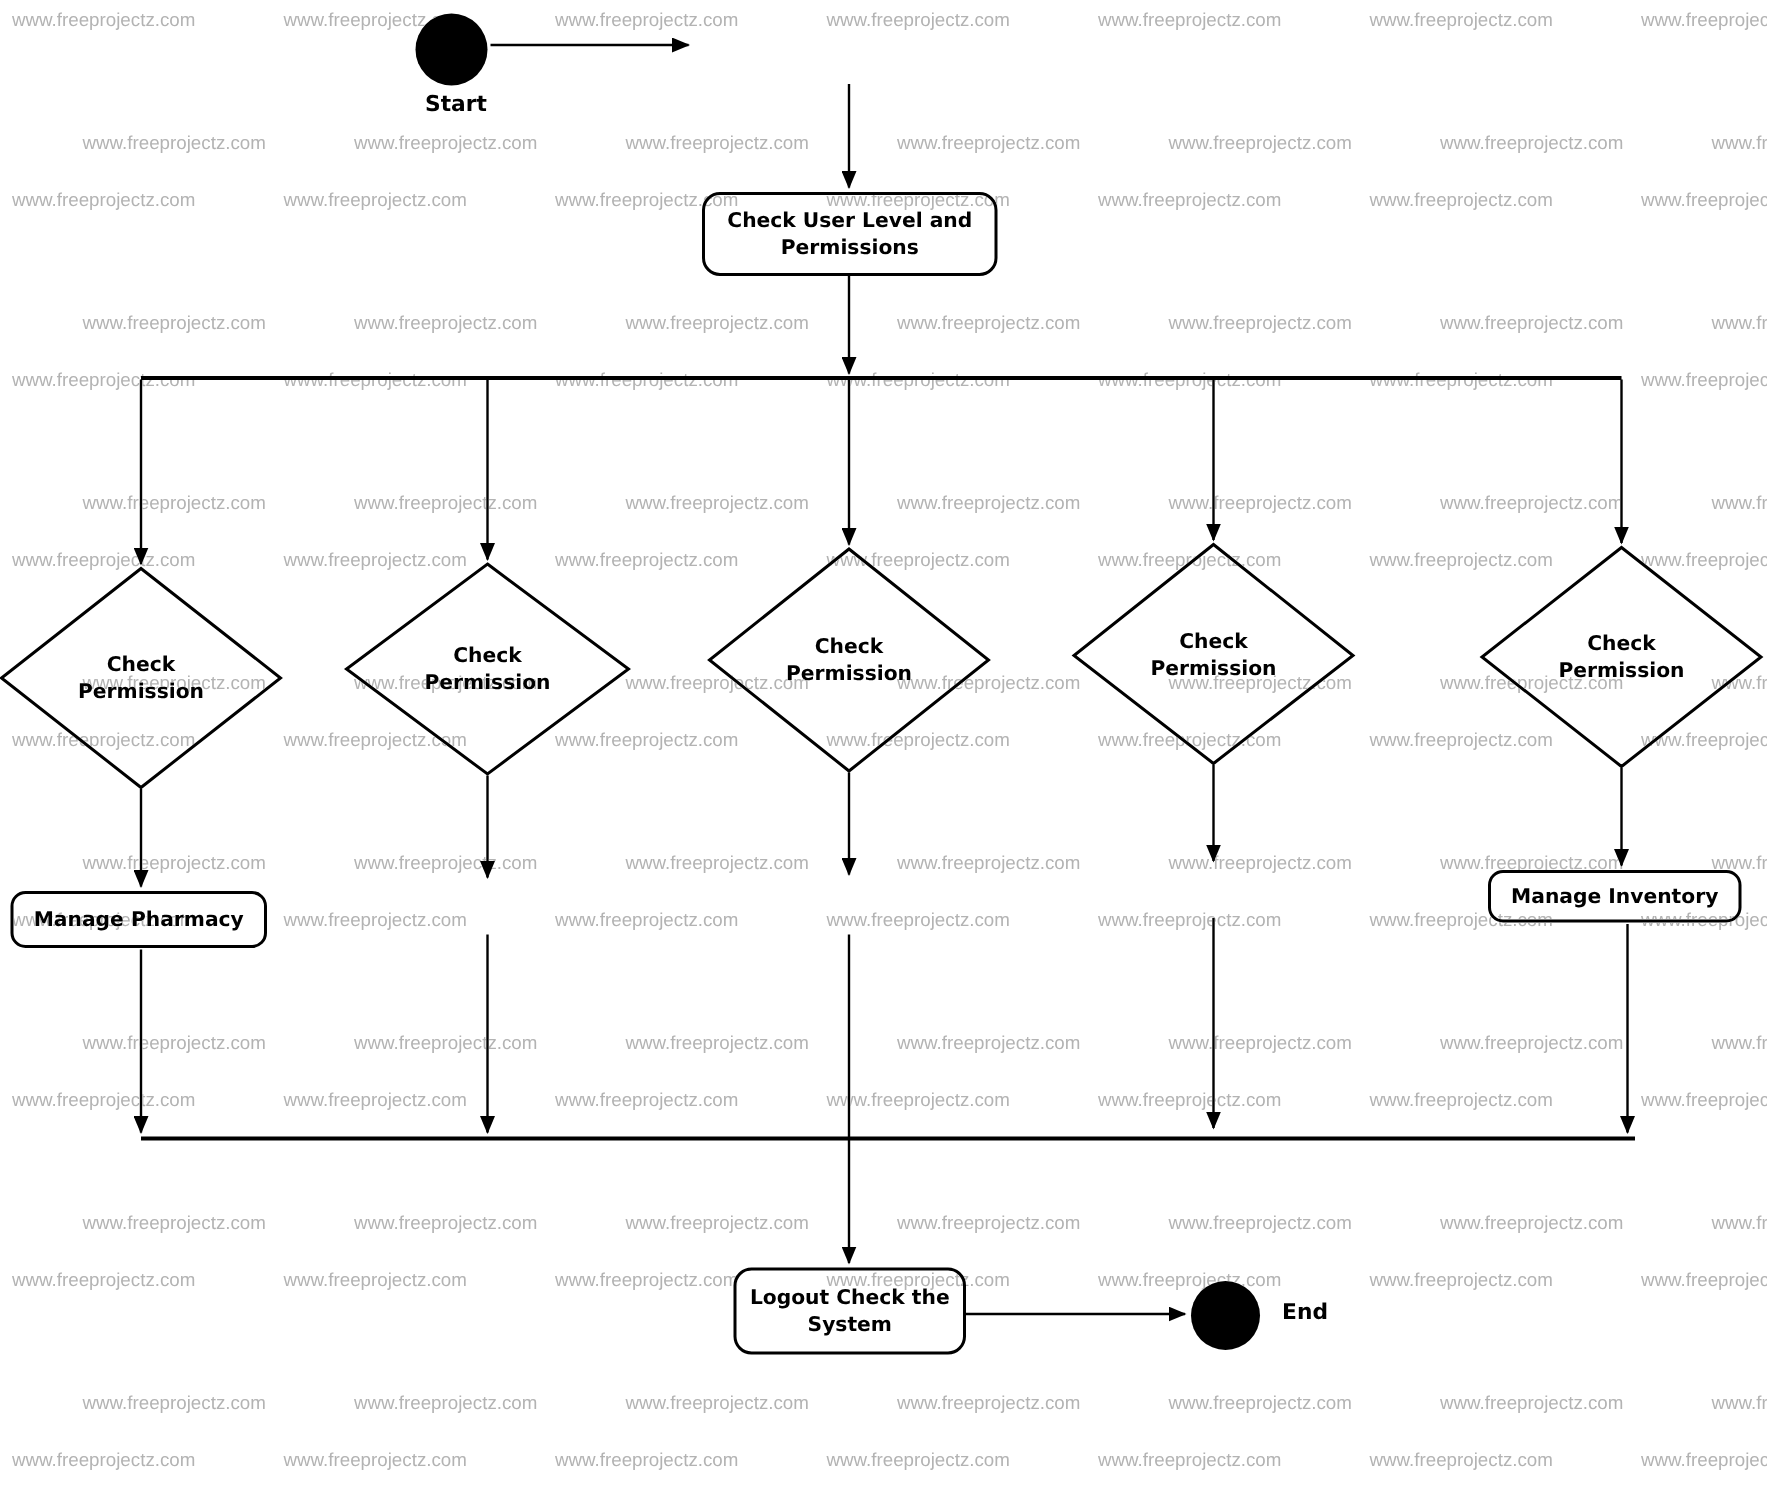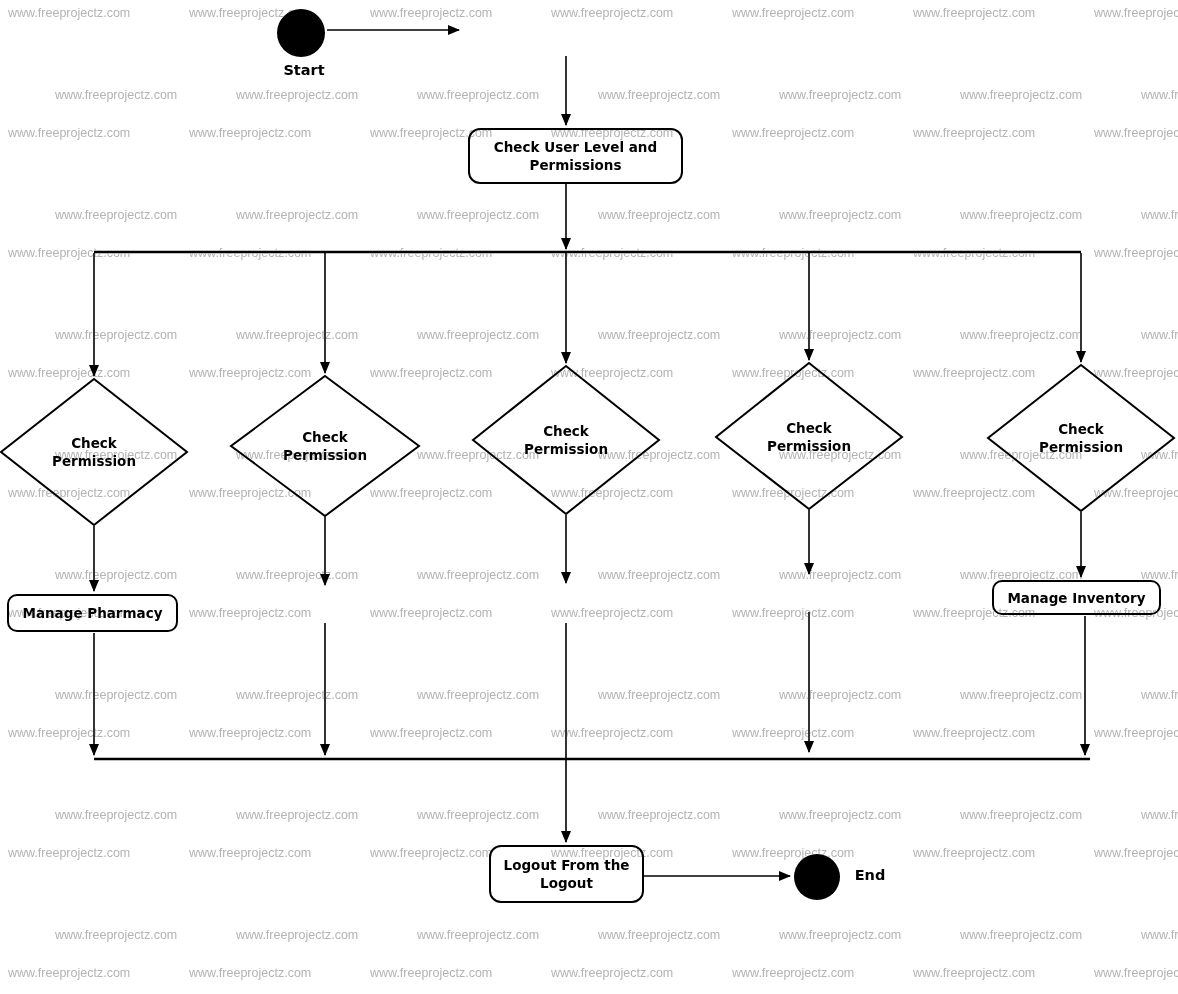--- a/index.html
+++ b/index.html
@@ -89,39 +89,39 @@
     <line x1="566" y1="760" x2="566" y2="842" stroke="#000" stroke-width="1.6" marker-end="url(#arr)"></line>
     <line x1="644" y1="876" x2="790" y2="876" stroke="#000" stroke-width="1.6" marker-end="url(#arr)"></line>
   </svg>
 
   <div class="circle" style="left:301px;top:33px;width:48px;height:48px;"></div>
   <div class="clabel" style="left:304px;top:70px;">Start</div>
 
   <div class="circle" style="left:817px;top:877px;width:46px;height:46px;"></div>
   <div class="clabel" style="left:870px;top:875px;text-align:right;">End</div>
 
-  <div class="node" style="left:468px;top:128px;width:215px;height:56px;">
+  <div class="node" style="left:468px;top:128px;width:197px;height:56px;">
     <span>Check User Level and Permissions</span>
   </div>
 
   <div class="dlabel" style="left:94px;top:452px;">Check Permission</div>
   <div class="dlabel" style="left:325px;top:446px;">Check Permission</div>
   <div class="dlabel" style="left:566px;top:440px;">Check Permission</div>
   <div class="dlabel" style="left:809px;top:437px;">Check Permission</div>
   <div class="dlabel" style="left:1081px;top:438px;">Check Permission</div>
 
   <div class="node action" style="left:7px;top:594px;width:171px;height:38px;">
     <span>Manage Pharmacy</span>
   </div>
   <div class="node action" style="left:992px;top:580px;width:169px;height:35px;">
     <span>Manage Inventory</span>
   </div>
 
   <div class="node" style="left:489px;top:845px;width:155px;height:58px;">
-    <span>Logout From the Logout</span>
+    <span>Logout Check the System</span>
   </div>
 
 
   <div id="watermarks">
       <span class="wm" style="left: 8px; top: 6px; color: rgb(179, 179, 179);">www.freeprojectz.com</span>
       <span class="wm" style="left: 189px; top: 6px; color: rgb(179, 179, 179);">www.freeprojectz.com</span>
       <span class="wm" style="left: 370px; top: 6px; color: rgb(179, 179, 179);">www.freeprojectz.com</span>
       <span class="wm" style="left: 551px; top: 6px; color: rgb(179, 179, 179);">www.freeprojectz.com</span>
       <span class="wm" style="left: 732px; top: 6px; color: rgb(179, 179, 179);">www.freeprojectz.com</span>
       <span class="wm" style="left: 913px; top: 6px; color: rgb(179, 179, 179);">www.freeprojectz.com</span>

